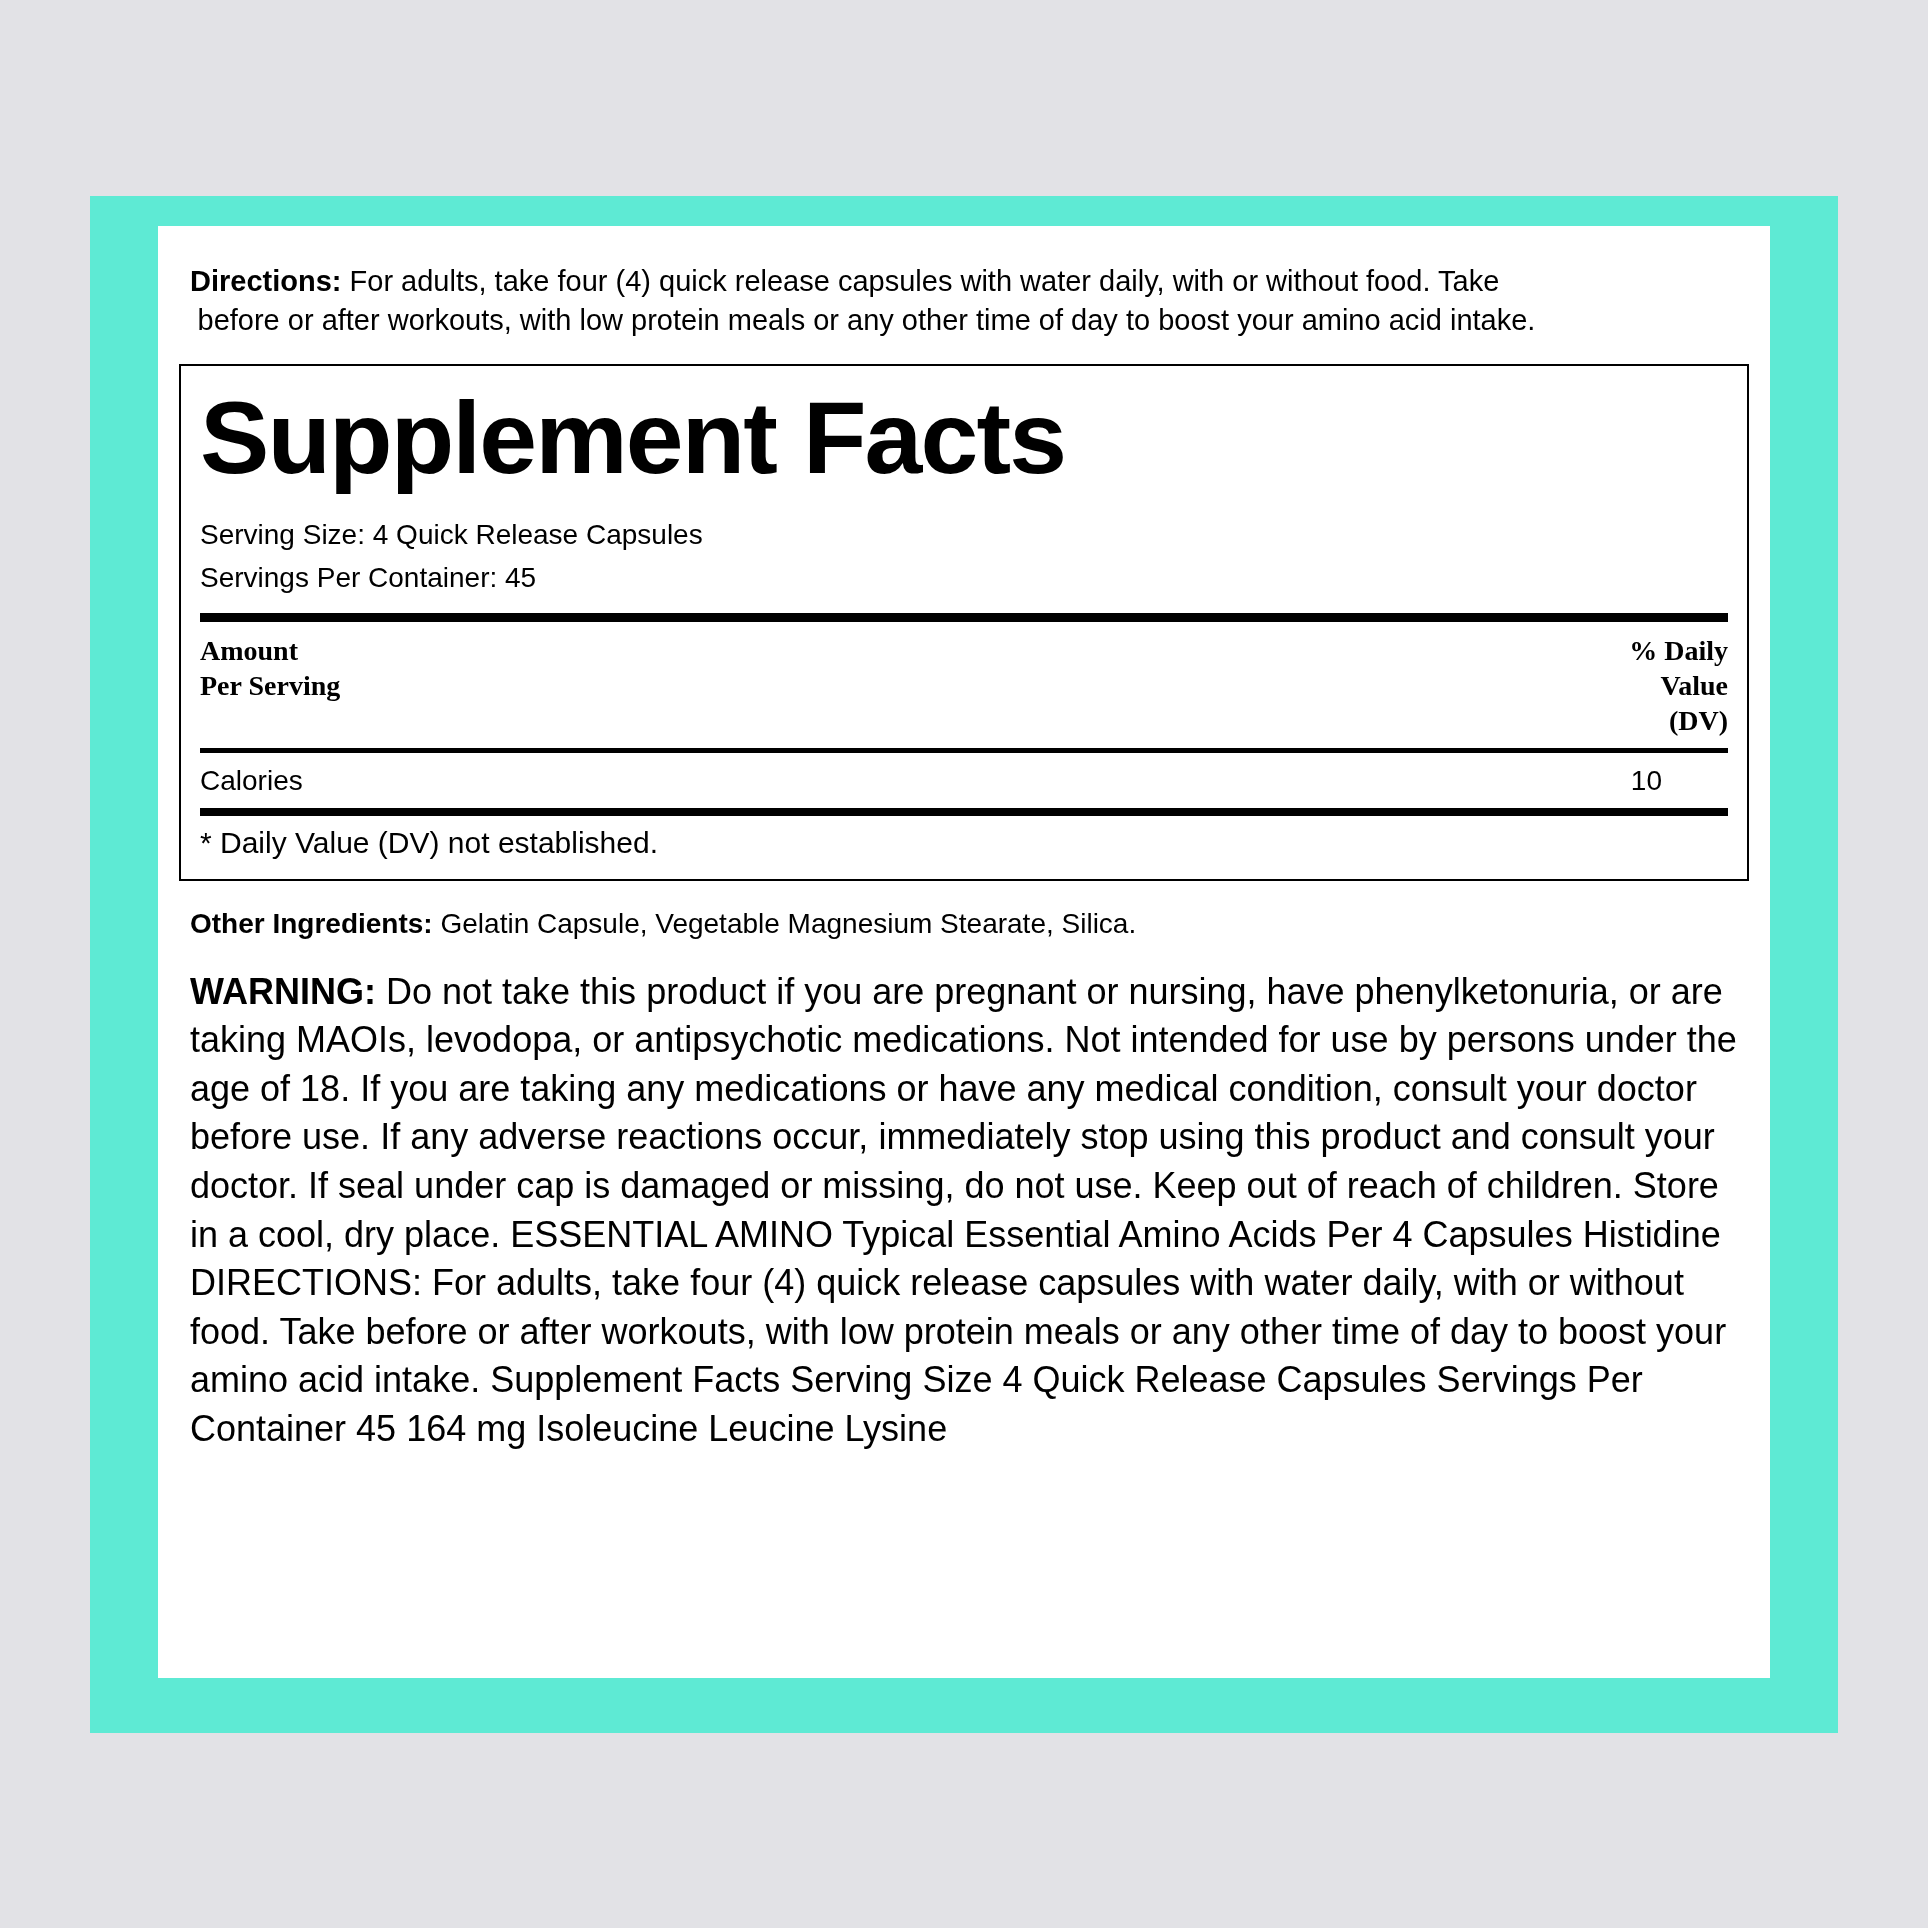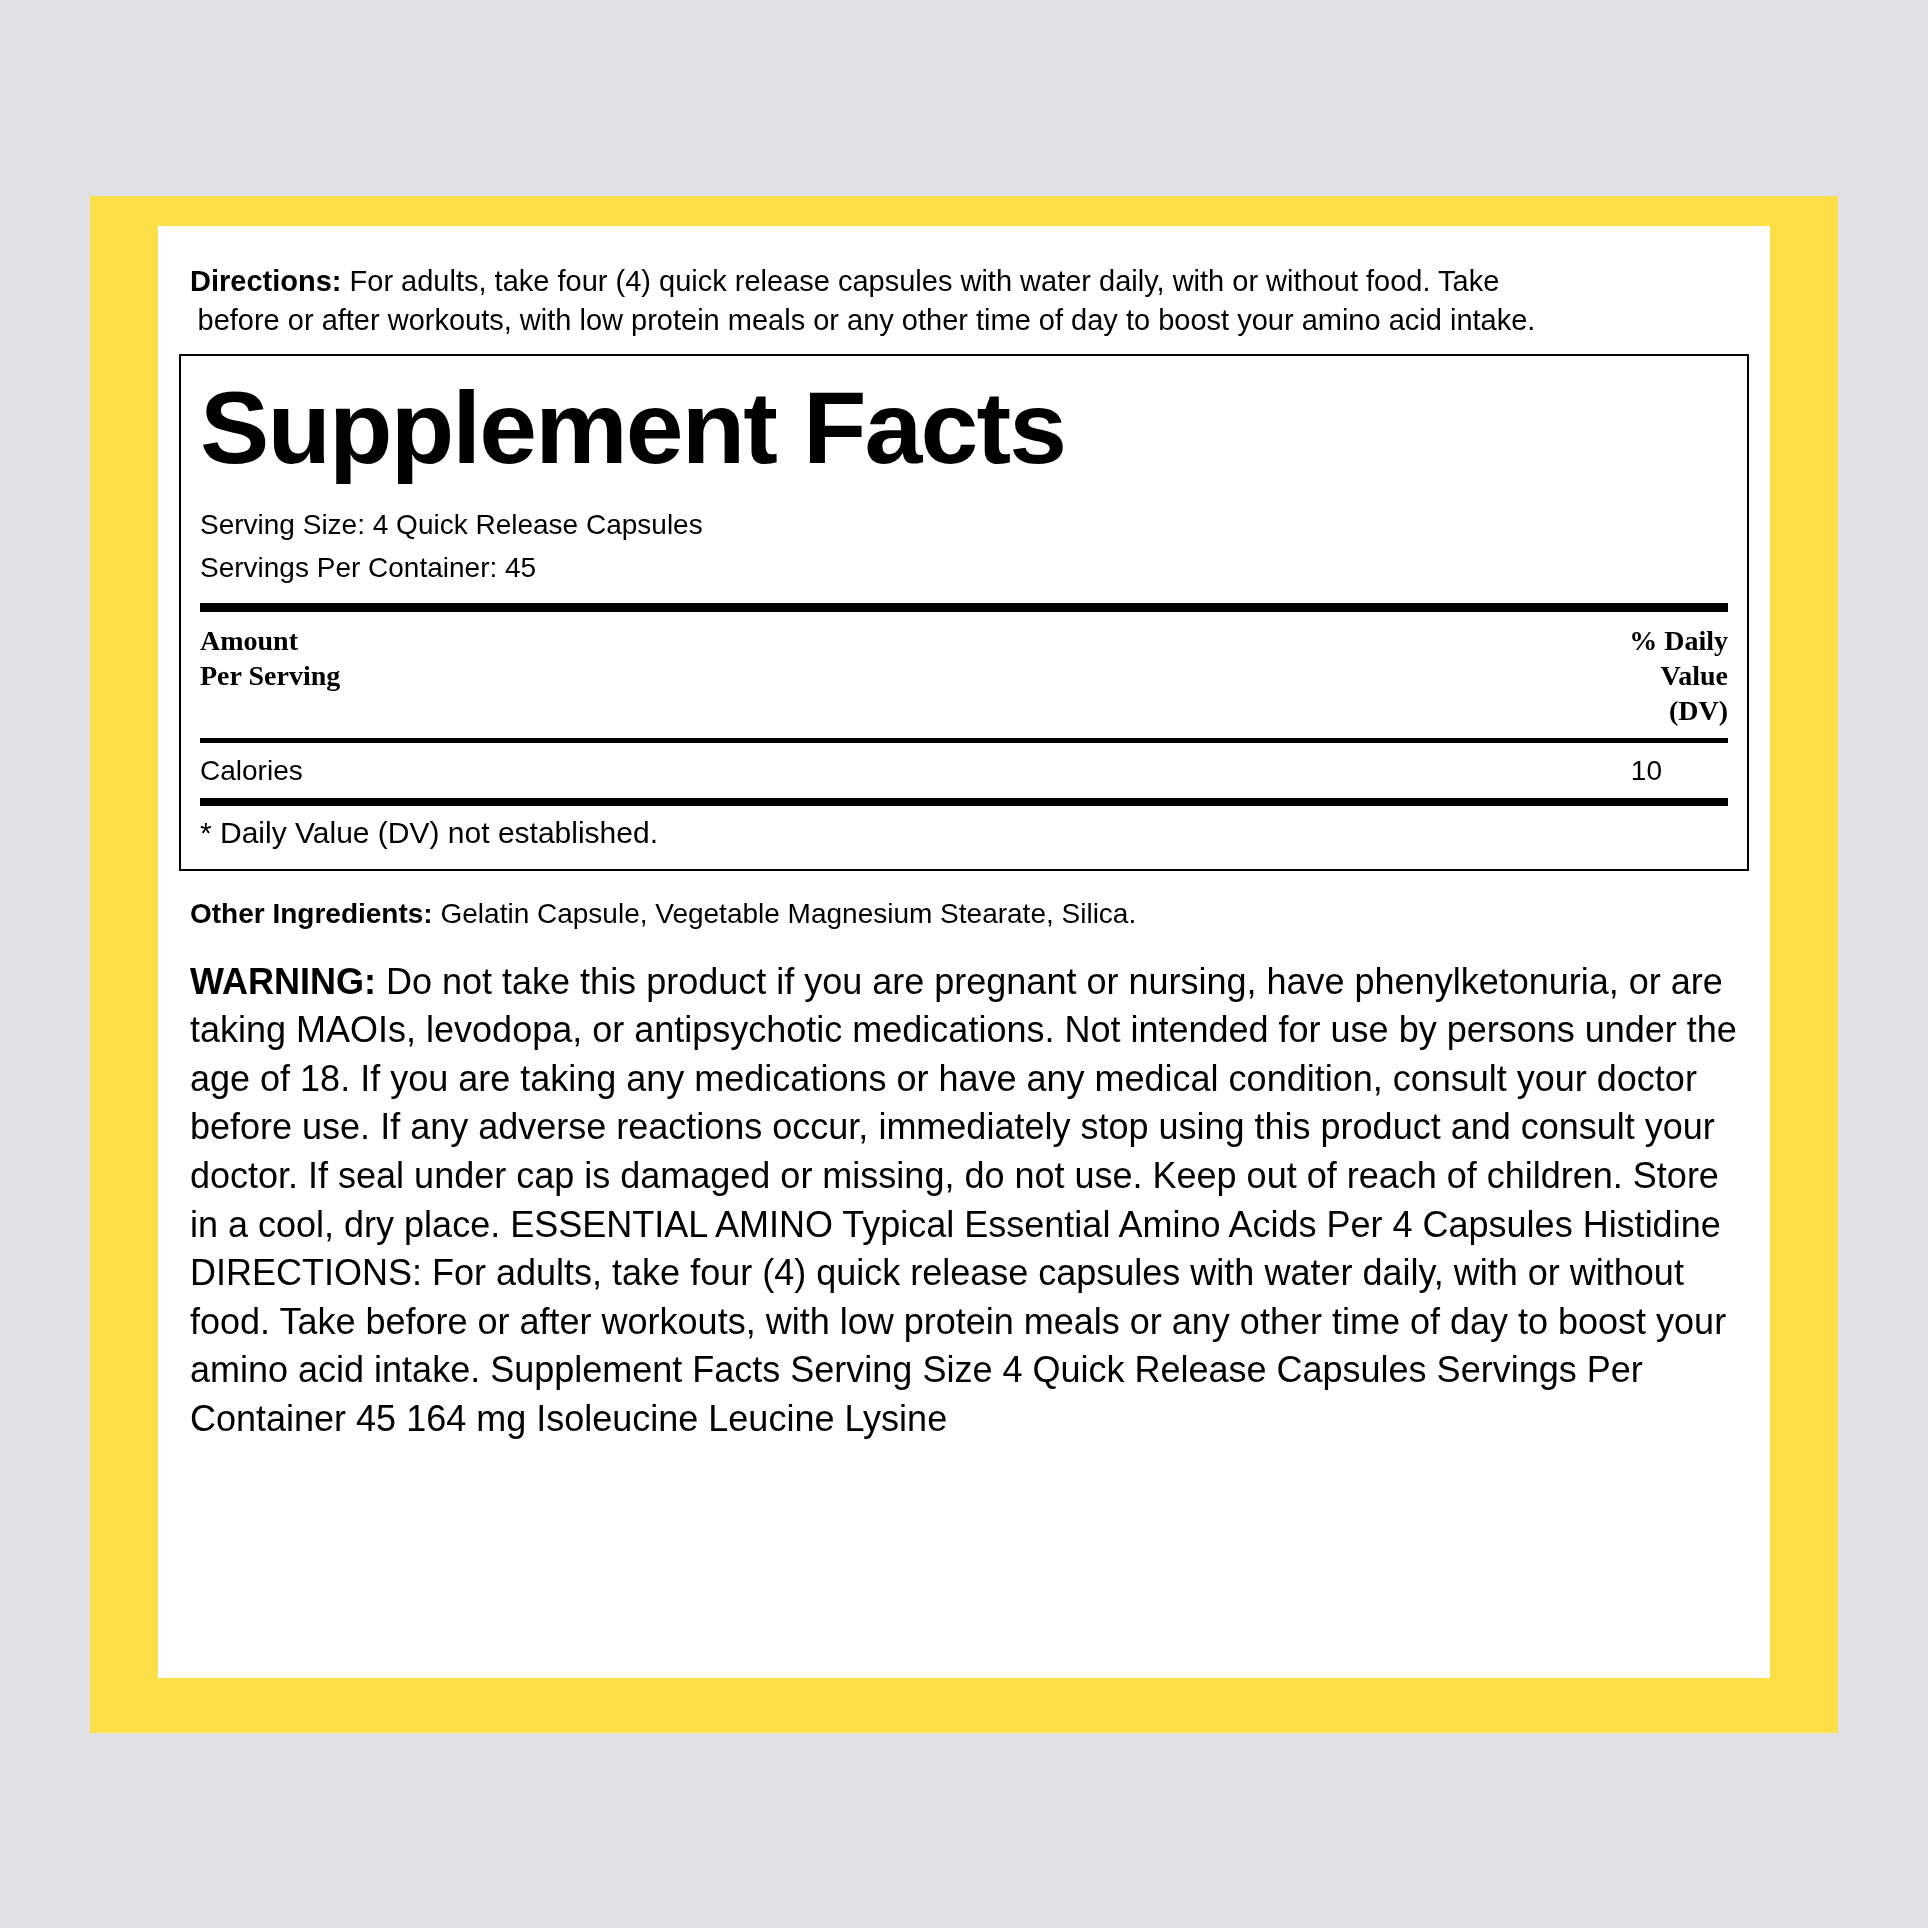--- a/index.html
+++ b/index.html
@@ -13,21 +13,21 @@
     font-family: "Liberation Sans", sans-serif;
     -webkit-font-smoothing: antialiased;
   }
 
   .page {
     position: absolute;
     left: 90px;
     top: 196px;
     width: 1748px;
     height: 1537px;
-    background: #fde047;
+    background: #5eead4;
     box-sizing: border-box;
   }
 
   .label-body {
     position: absolute;
     left: 68px;
     top: 30px;
     width: 1612px;
     height: 1452px;
     background: #ffffff;
@@ -44,21 +44,21 @@
   }
   .directions .lead {
     font-weight: bold;
   }
   .directions .cont {
     display: block;
     padding-left: 7.5px;
   }
 
   .facts-box {
-    margin: 15px 21px 0 21px;
+    margin: 25px 21px 0 21px;
     border: 2.8px solid #000;
     box-sizing: border-box;
     padding: 15px 19px 17px 19px;
   }
 
   .facts-title {
     font-family: "Liberation Sans", sans-serif;
     font-weight: bold;
     font-size: 102px;
     letter-spacing: -1.9px;

